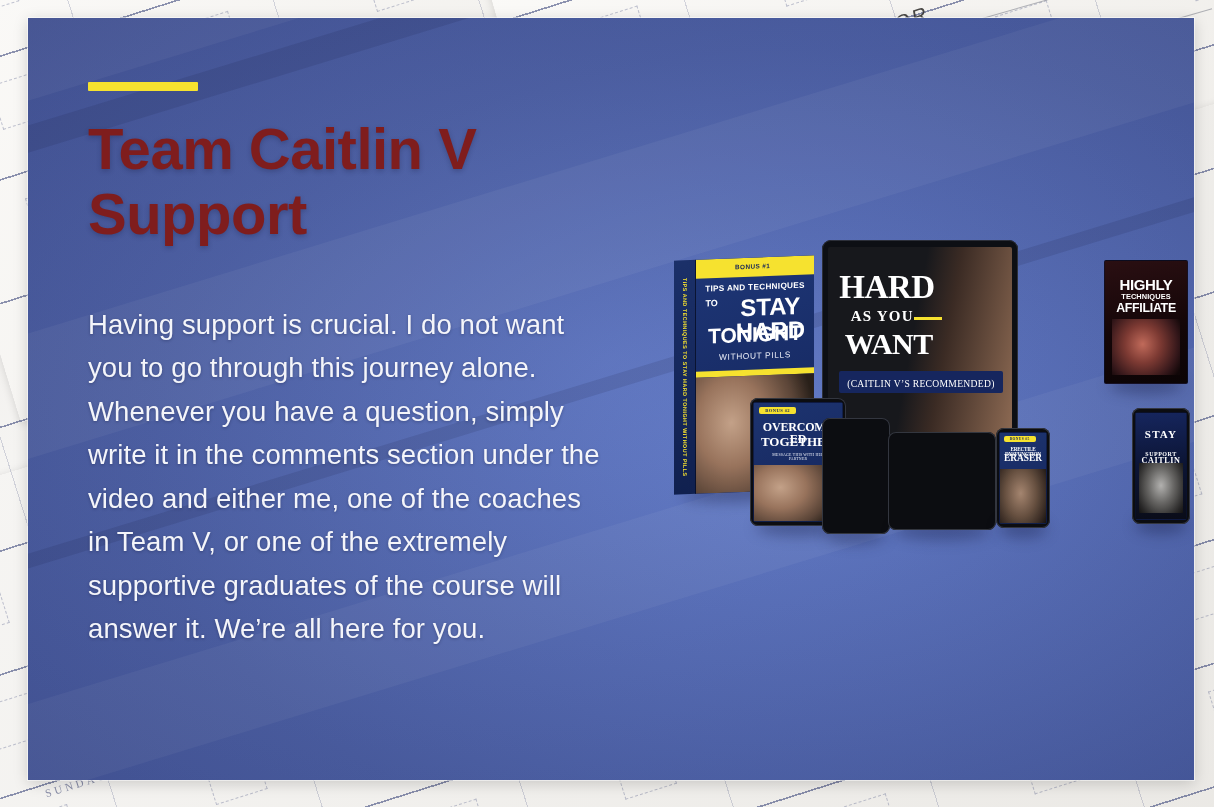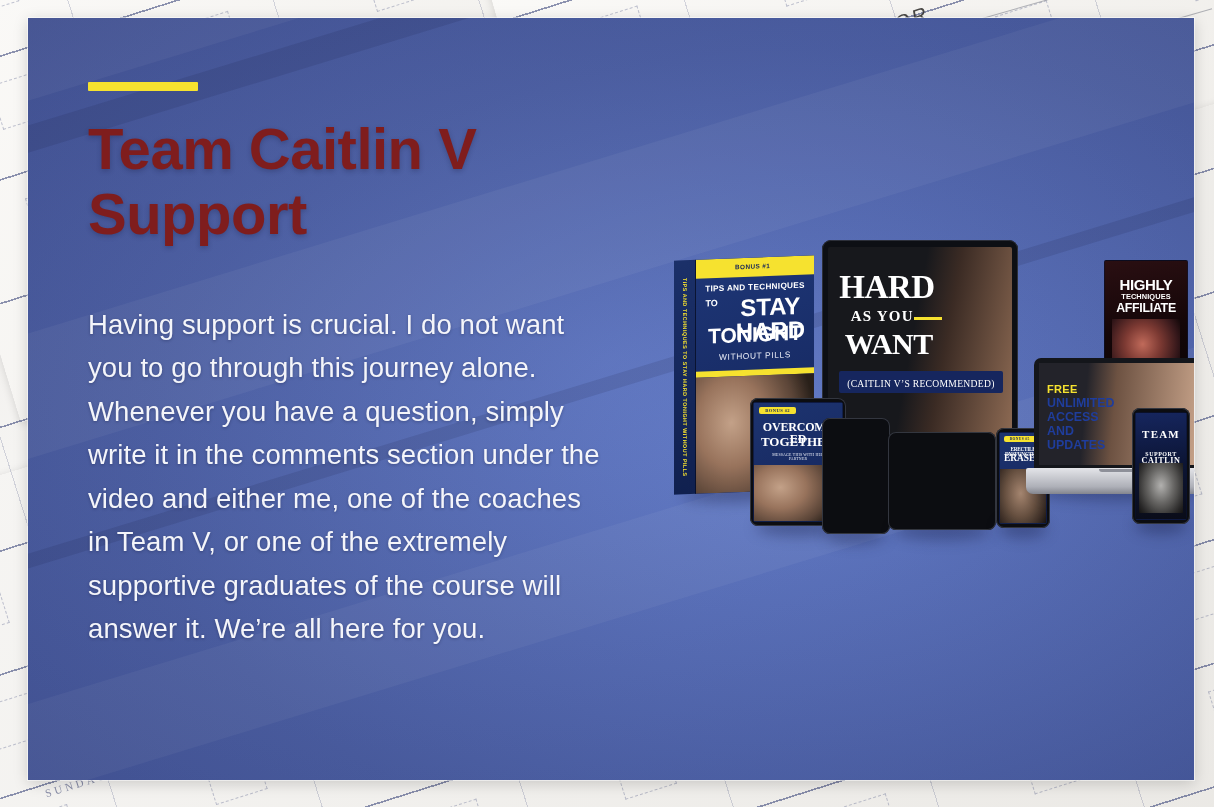--- a/index.html
+++ b/index.html
@@ -424,40 +424,27 @@
     <div class="prod" id="p-hrp">
       <div class="shadow"></div>
       <div class="face" style="background:linear-gradient(170deg,#2a0f12 0%,#140608 55%,#0b0405 100%); border-radius:2px;">
         <div class="ttl" style="top:16px; font-size:15px; letter-spacing:-.4px;">HIGHLY</div>
         <div class="ttl y" style="top:32px; font-size:7.4px; letter-spacing:.1px;">TECHNIQUES</div>
         <div class="ttl" style="top:41px; font-size:12.4px; letter-spacing:-.3px;">AFFILIATE</div>
         <div style="position:absolute; left:8%; right:8%; top:58px; bottom:8px; background:radial-gradient(65% 85% at 45% 45%,#c06a5a 0%,#7d3a33 40%,#34171a 80%,#110708 100%);"></div>
       </div>
     </div>
 
-    <div class="prod" id="p-lap">
-      <div class="shadow" style="bottom:4px;"></div>
-      <div class="lid">
-        <div class="lscreen">
-          <div style="position:absolute; left:8px; top:20px; color:#f6e22f; font-size:11px; font-weight:700; letter-spacing:.3px;">FREE</div>
-          <div style="position:absolute; left:8px; top:33px; color:#1f3d9c; font-size:12.4px; font-weight:700;">UNLIMITED</div>
-          <div style="position:absolute; left:8px; top:47px; color:#1f3d9c; font-size:12.4px; font-weight:700;">ACCESS</div>
-          <div style="position:absolute; left:8px; top:61px; color:#1f3d9c; font-size:12.4px; font-weight:700;">AND</div>
-          <div style="position:absolute; left:8px; top:75px; color:#1f3d9c; font-size:12.4px; font-weight:700;">UPDATES</div>
-        </div>
-      </div>
-      <div class="base"></div>
-    </div>
 
     <div class="prod phone" id="p-tcv">
       <div class="shadow"></div>
       <div class="bezel"></div>
       <div class="screen">
         <div class="face" style="background:linear-gradient(175deg,#16265e 0%,#0c1536 48%,#0a0c18 100%);">
-          <div class="ttl y" style="top:16px; font-size:11px; letter-spacing:1.2px;">TEAM</div>
+          <div class="ttl y" style="top:16px; font-size:11px; letter-spacing:1.2px;">STAY</div>
           <div class="ttl y" style="top:44px; font-size:8.2px; letter-spacing:.6px;">CAITLIN V</div>
           <div class="ttl y" style="top:38px; font-size:6px; letter-spacing:.5px;">SUPPORT</div>
           <div style="position:absolute; left:6%; right:6%; top:50px; bottom:6px; background:radial-gradient(70% 85% at 50% 45%,#b6b0aa 0%,#6e6862 40%,#2a2724 80%,#0e0d0c 100%); filter:saturate(.25);"></div>
         </div>
       </div>
     </div>
 
   </div>
 </div>
 

